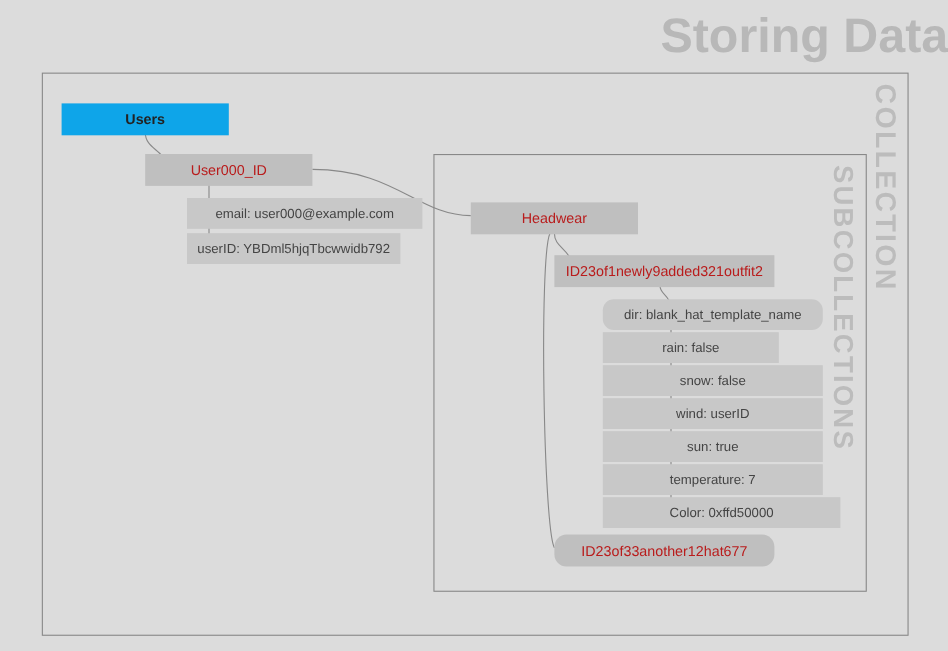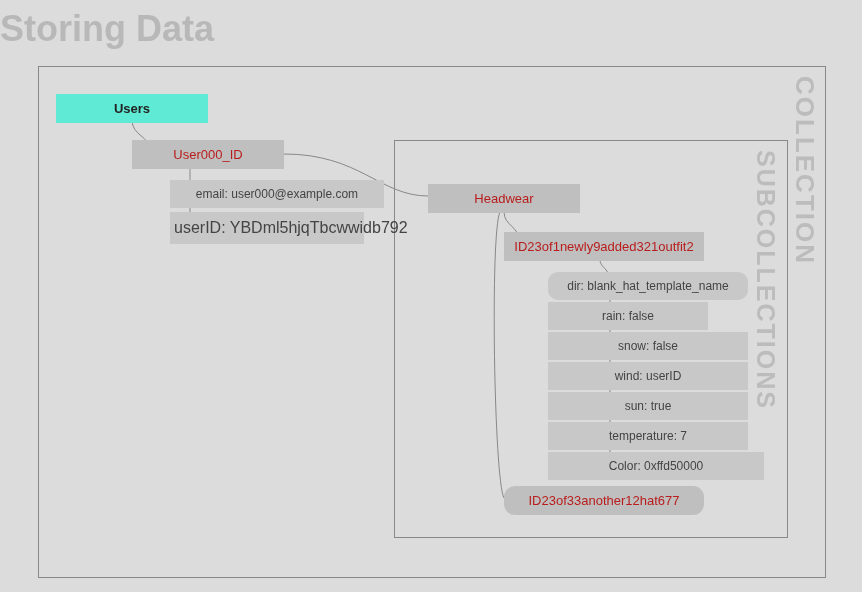--- a/index.html
+++ b/index.html
@@ -5,22 +5,22 @@
   html,body{margin:0;padding:0;}
   body{
     background:#dcdcdc;
     font-family:Arial,Helvetica,sans-serif;
     width:862px;height:592px;
     position:relative;overflow:hidden;
     color:#555;
   }
   .title{
     position:absolute;top:8px;left:0;width:862px;
-    text-align:left;
-    font-size:36px;font-weight:700;
+    text-align:right;
+    font-size:44px;font-weight:700;
     color:#b8b8b8;
   }
   .outer-box{
     position:absolute;
     left:38px;top:66px;
     width:786px;height:510px;
     border:1px solid #888;
     background:transparent;
   }
   .inner-box{
@@ -53,29 +53,29 @@
   
   .node{
     position:absolute;
     text-align:center;
     font-size:13px;
     line-height:1;
     padding:8px 4px;
     box-sizing:border-box;
     white-space:nowrap;
   }
-  .lvl0{background:#5eead4;color:#222;font-weight:700;text-align:center;}
+  .lvl0{background:#0ea5e9;color:#222;font-weight:700;text-align:center;}
   .lvl1{background:#bfbfbf;color:#b91c1c;}
   .lvl2{background:#c8c8c8;color:#444;font-size:12px;}
 
   
   #n-users    {left:56px; top:94px;  width:152px;}
   #n-userdoc  {left:132px;top:140px; width:152px;}
   #n-email    {left:170px;top:180px; width:214px; font-size:12px;}
-  #n-userid   {left:170px;top:212px; width:194px; font-size:16px;}
+  #n-userid   {left:170px;top:212px; width:194px; font-size:12px;}
 
   #n-headwear {left:428px;top:184px; width:152px;}
   #n-outfit1  {left:504px;top:232px; width:200px;}
   #n-dir      {left:548px;top:272px; width:200px;border-radius:10px;}
   #n-rain     {left:548px;top:302px; width:160px;}
   #n-snow     {left:548px;top:332px; width:200px;}
   #n-wind     {left:548px;top:362px; width:200px;}
   #n-sun      {left:548px;top:392px; width:200px;}
   #n-temp     {left:548px;top:422px; width:200px;}
   #n-color    {left:548px;top:452px; width:216px;}

